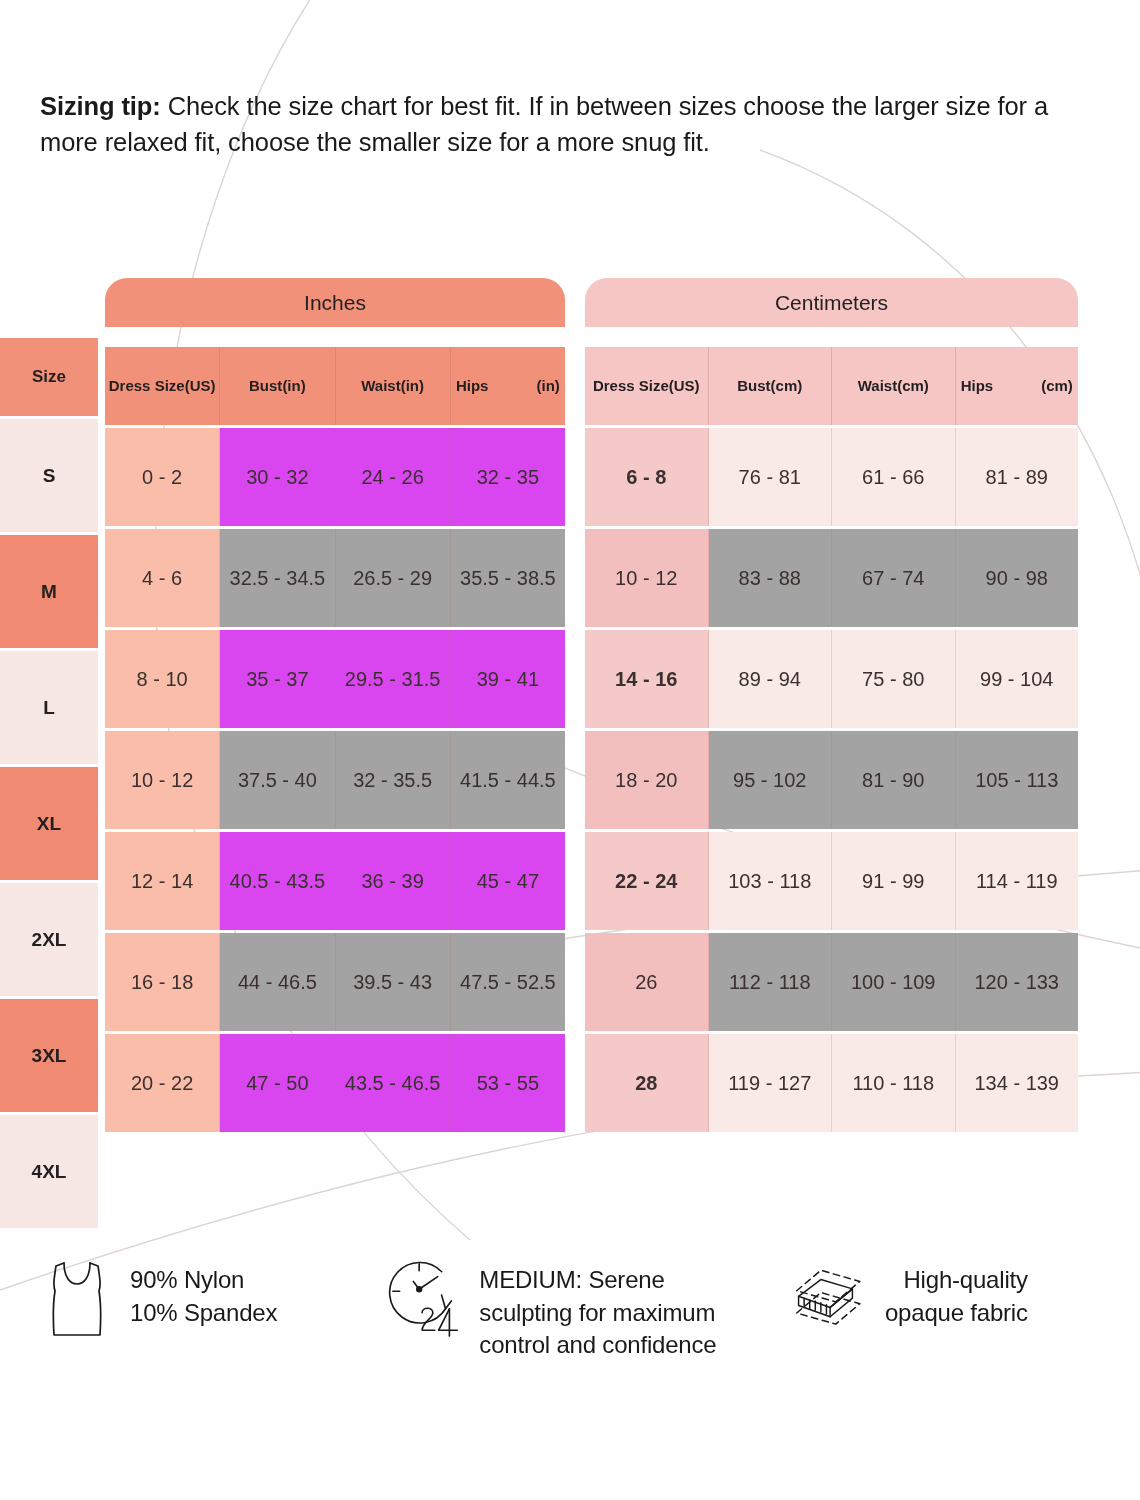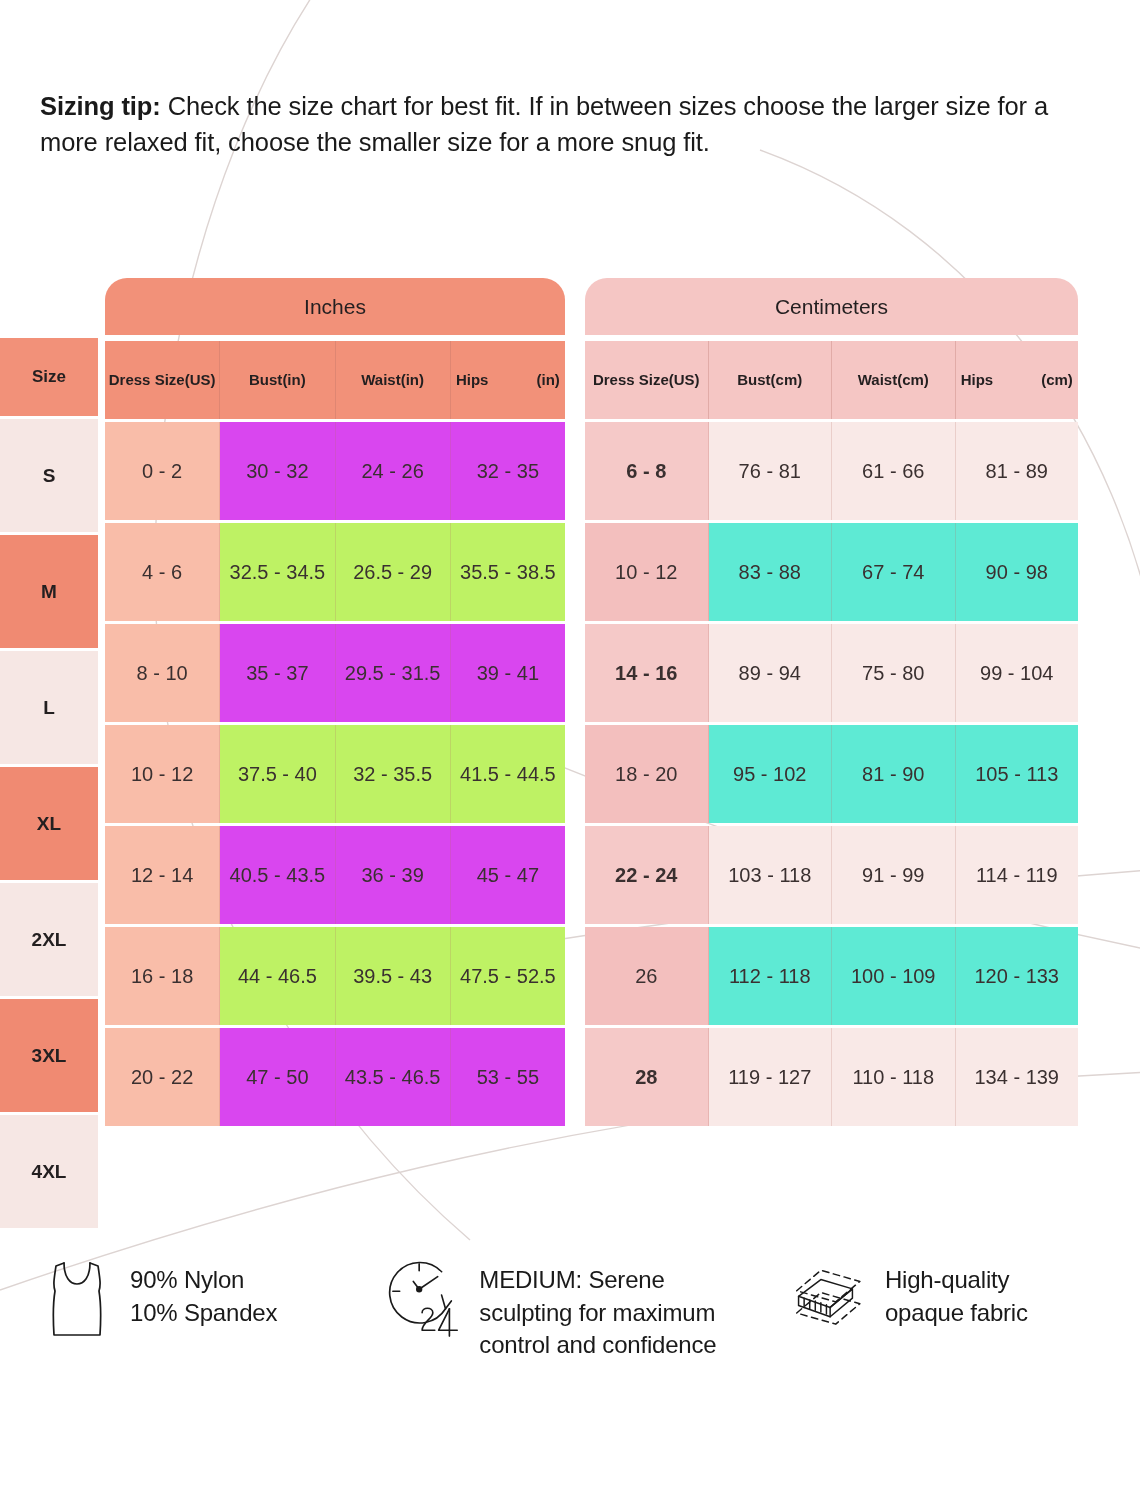--- a/index.html
+++ b/index.html
@@ -76,28 +76,28 @@
 
   
   .tbl {
     position: absolute;
     top: 0;
   }
   .tbl.inches { left: 105px; width: 460px; }
   .tbl.cm     { left: 585px; width: 493px; }
 
   .tbl-title {
-    height: 57px;
+    height: 49px;
     display: flex;
     align-items: center;
     justify-content: center;
     font-size: 21px;
     color: #231f20;
     border-radius: 22px 22px 0 0;
-    margin-bottom: 6px;
+    margin-bottom: 20px;
   }
   .inches .tbl-title { background: #f29179; }
   .cm     .tbl-title { background: #f5c6c4; }
 
   .tbl-head {
     display: flex;
     height: 78px;
   }
   .inches .tbl-head { background: #f29179; }
   .cm     .tbl-head { background: #f5c6c4; }
@@ -131,48 +131,48 @@
     justify-content: center;
     font-size: 20px;
     color: #3a3030;
     border-right: 1px solid rgba(180,110,100,0.22);
     white-space: nowrap;
   }
   .td:last-child { border-right: none; }
 
   
   .inches .trow.odd  .td { background: #d946ef; }
-  .inches .trow.even .td { background: #bef264; }
+  .inches .trow.even .td { background: #a3a3a3; }
   .inches .trow.odd  .td.c0 { background: #f9bda9; }
   .inches .trow.even .td.c0 { background: #f9bda9; }
 
   
   .cm .trow.odd  .td { background: #f9e9e7; }
-  .cm .trow.even .td { background: #5eead4; }
+  .cm .trow.even .td { background: #a3a3a3; }
   .cm .trow.odd  .td.c0 { background: #f5c9c8; font-weight: bold; }
   .cm .trow.even .td.c0 { background: #f3bfbe; }
 
   
   .features {
     position: absolute;
     left: 0;
     top: 1256px;
     width: 1140px;
     height: 150px;
     display: flex;
     z-index: 2;
   }
   .feature {
     display: flex;
     align-items: flex-start;
     gap: 14px;
   }
   .feature.f1 { width: 352px; padding-left: 38px; }
   .feature.f2 { width: 400px; padding-left: 10px; }
-  .feature.f3 { width: 360px; padding-left: 20px; }
+  .feature.f3 { width: 360px; padding-left: 20px; text-align: right; }
   .feature .ico {
     flex: 0 0 auto;
     width: 78px;
     height: 88px;
     display: flex;
     align-items: center;
     justify-content: center;
   }
   .feature .txt {
     font-size: 24px;

